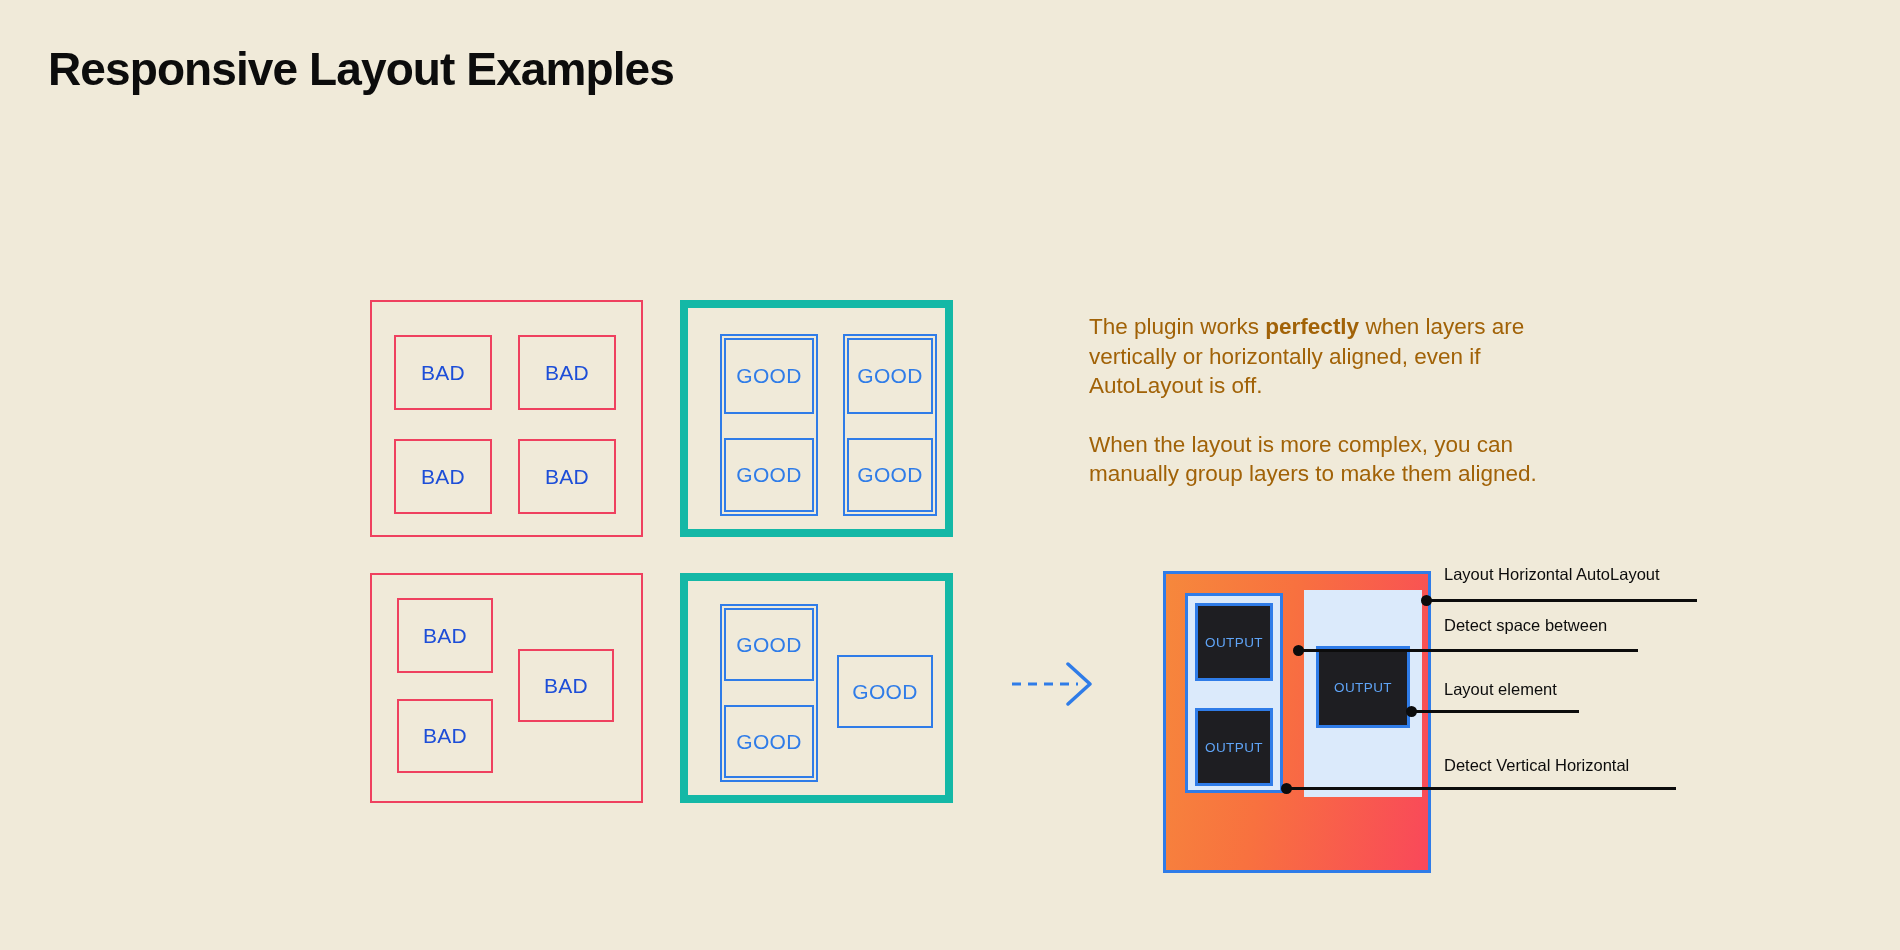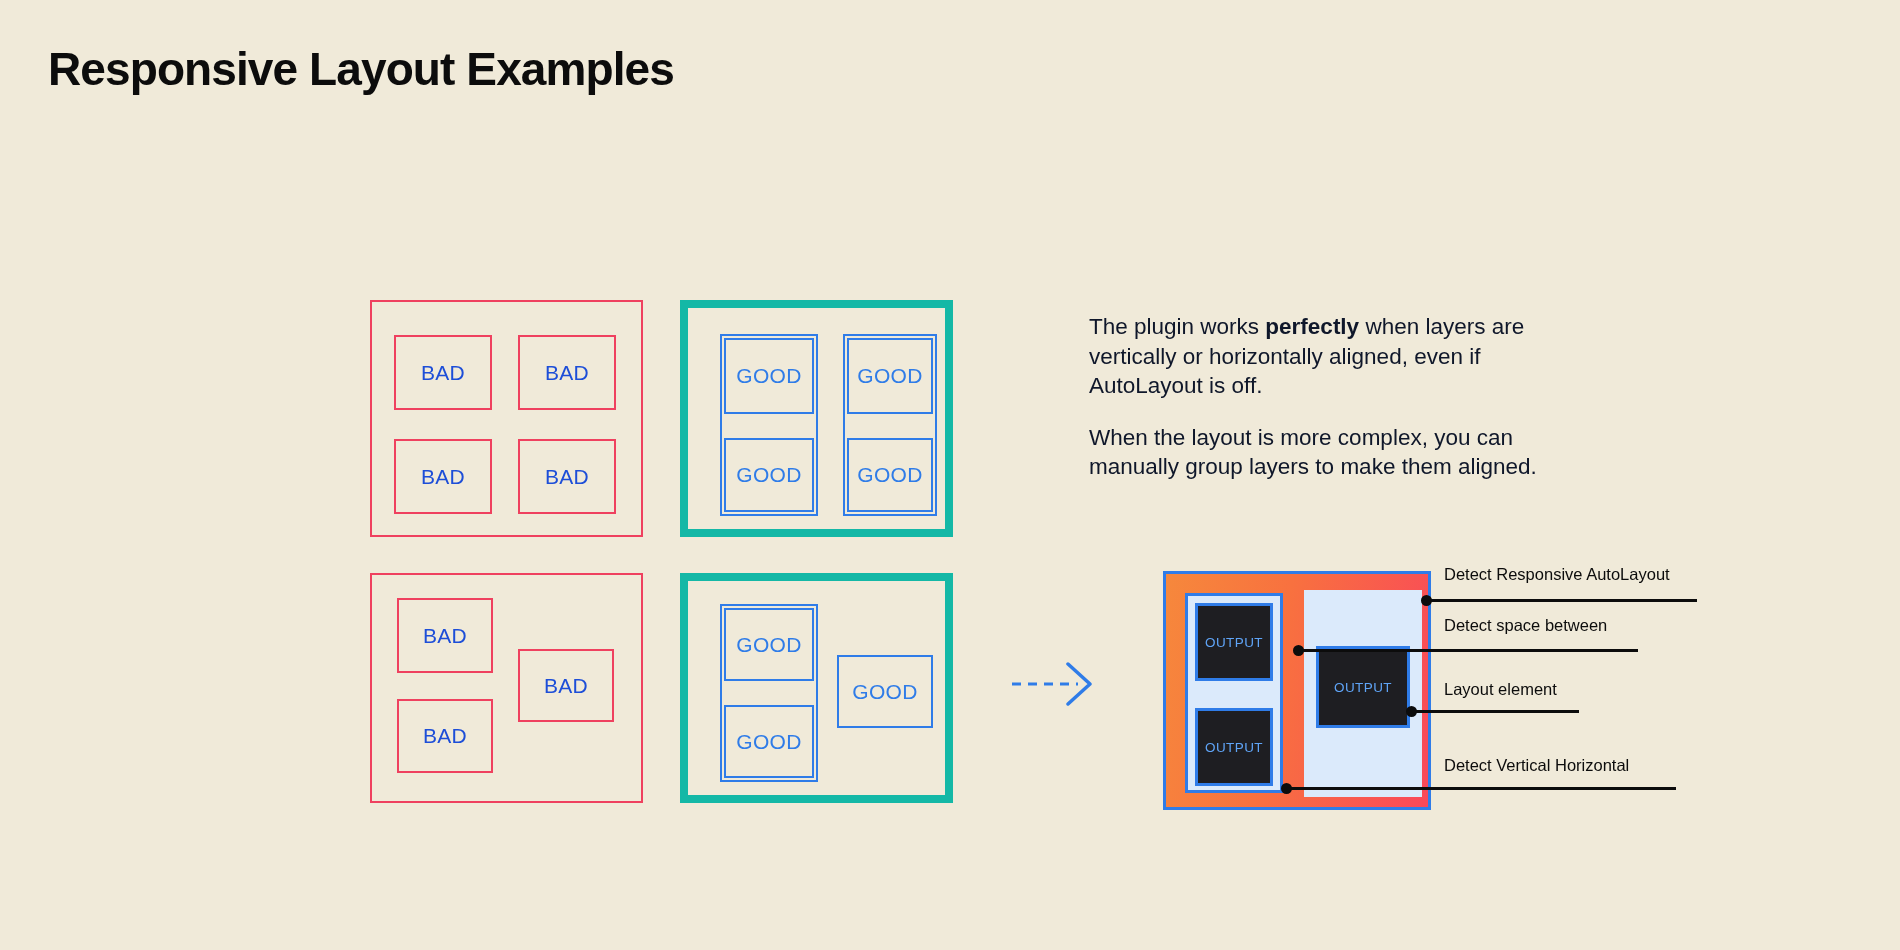--- a/index.html
+++ b/index.html
@@ -66,32 +66,32 @@
   }
 
   
   .copy {
     position: absolute;
     left: 1089px;
     top: 312px;
     width: 470px;
     font-size: 22.5px;
     line-height: 29.5px;
-    color: #0f172a;
-  }
-  .copy p + p { margin-top: 22px; }
+    color: #a16207;
+  }
+  .copy p + p { margin-top: 29px; }
   .copy b { font-weight: 700; }
 
   
   .mock {
     position: absolute;
     left: 1163px;
     top: 571px;
     width: 268px;
-    height: 239px;
+    height: 302px;
     border: 3px solid #2f7ce8;
     background: linear-gradient(100deg, #f6883c 0%, #f8713f 42%, #f9485a 100%);
   }
   .mock-inner-left {
     position: absolute;
     left: 19px;
     top: 19px;
     width: 98px;
     height: 200px;
     background: #dbeafb;
@@ -231,21 +231,21 @@
   <div class="mock-right-col">
     <div class="out-box" style="left:12px; top:56px; width:94px; height:82px;">
       <span>OUTPUT</span>
     </div>
   </div>
 </div>
 
 <div class="callout">
   <div class="callout-dot" style="left:1421px; top:595px;"></div>
   <div class="callout-rule" style="left:1426px; top:599px; width:271px;"></div>
-  <div class="callout-label" style="left:1444px; top:565px;">Detect Responsive AutoLayout</div>
+  <div class="callout-label" style="left:1444px; top:565px;">Layout Horizontal AutoLayout</div>
 </div>
 
 <div class="callout">
   <div class="callout-dot" style="left:1293px; top:645px;"></div>
   <div class="callout-rule" style="left:1298px; top:649px; width:340px;"></div>
   <div class="callout-label" style="left:1444px; top:616px;">Detect space between</div>
 </div>
 
 <div class="callout">
   <div class="callout-dot" style="left:1406px; top:706px;"></div>

